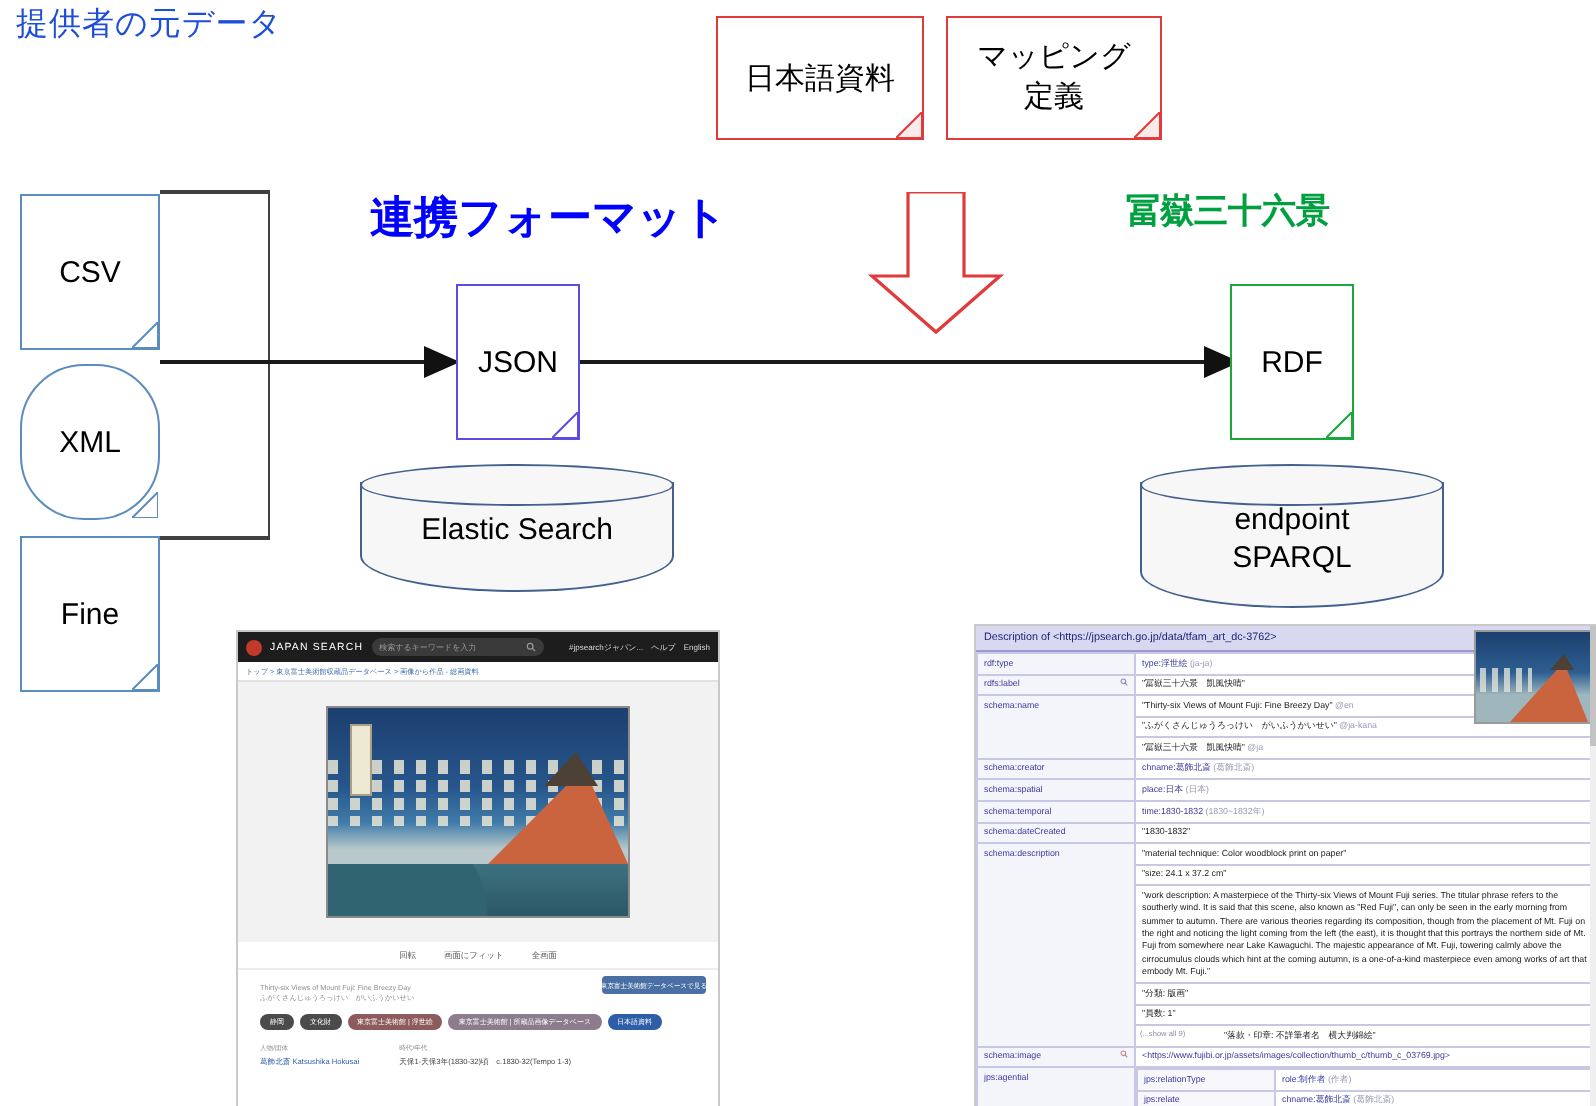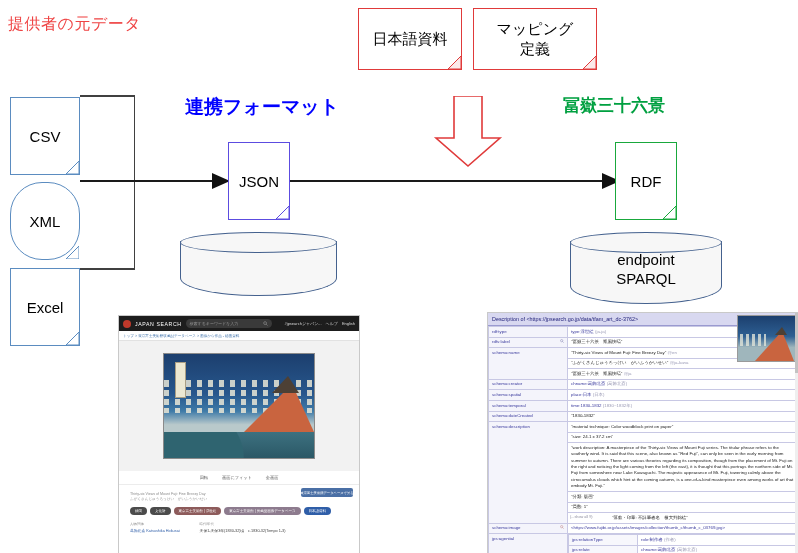--- a/index.html
+++ b/index.html
@@ -7,24 +7,24 @@
     width:798px;height:553px;
     background:#ffffff;
     font-family:"Liberation Sans","DejaVu Sans",sans-serif;
     position:relative;
     overflow:hidden;
   }
   .abs{position:absolute;}
 
   
   .title-main{
-    left:8px;top:14px;font-size:16px;color:#ef4444;letter-spacing:.5px;
+    left:8px;top:2px;font-size:16px;color:#1d4ed8;letter-spacing:.5px;
   }
   .hdr-blue{
-    left:185px;top:94px;font-size:19px;color:#0000ff;font-weight:bold;
+    left:185px;top:94px;font-size:22px;color:#0000ff;font-weight:bold;
   }
   .hdr-green{
     left:563px;top:94px;font-size:17px;color:#00a040;font-weight:bold;
   }
 
   
   .doc{
     box-sizing:border-box;
     background:#fff;
     display:flex;align-items:center;justify-content:center;
@@ -212,21 +212,21 @@
       <path d="M13,13 L0,13 L13,0 Z" fill="#fff" stroke="#5b8cc0" stroke-width="1"></path>
     </svg>
 </div>
 <div class="abs doc doc-blue" style="left:10px;top:142px;width:70px;height:78px;border-radius:32px;">
   <span>XML</span>
   <svg class="fold" viewBox="0 0 13 13">
       <path d="M13,13 L0,13 L13,0 Z" fill="#fff" stroke="#5b8cc0" stroke-width="1"></path>
     </svg>
 </div>
 <div class="abs doc doc-blue" style="left:10px;top:228px;width:70px;height:78px;">
-  <span>Excel</span>
+  <span>Fine</span>
   <svg class="fold" viewBox="0 0 13 13">
       <path d="M13,13 L0,13 L13,0 Z" fill="#fff" stroke="#5b8cc0" stroke-width="1"></path>
     </svg>
 </div>
 
 <div class="abs line" style="left:80px;top:95px;width:55px;height:1.6px;"></div>
 <div class="abs line" style="left:80px;top:268px;width:55px;height:1.6px;"></div>
 <div class="abs line" style="left:133.5px;top:95px;width:1.6px;height:174px;"></div>
 <div class="abs line line-thick" style="left:80px;top:180px;width:140px;height:2.4px;"></div>
 <svg class="abs" style="left:212px;top:173px;width:18px;height:16px;">
@@ -244,21 +244,21 @@
 <svg class="abs" style="left:602px;top:173px;width:18px;height:16px;">
     <polygon points="0,0 18,8 0,16" fill="#111"></polygon>
   </svg>
 
 <div class="abs doc doc-red" style="left:358px;top:8px;width:104px;height:62px;">
   <span>日本語資料</span>
   <svg class="fold" viewBox="0 0 13 13">
       <path d="M13,13 L0,13 L13,0 Z" fill="#fbeaea" stroke="#e03a3a" stroke-width="1"></path>
     </svg>
 </div>
-<div class="abs doc doc-red" style="left:473px;top:8px;width:124px;height:62px;flex-direction:column;line-height:1.35;">
+<div class="abs doc doc-red" style="left:473px;top:8px;width:108px;height:62px;flex-direction:column;line-height:1.35;">
   <span>マッピング</span>
   <span>定義</span>
   <svg class="fold" viewBox="0 0 13 13">
       <path d="M13,13 L0,13 L13,0 Z" fill="#fbeaea" stroke="#e03a3a" stroke-width="1"></path>
     </svg>
 </div>
 
 <svg class="abs" style="left:432px;top:96px;width:72px;height:72px;">
   <polygon points="22,0 50,0 50,42 68,42 36,70 4,42 22,42" fill="none" stroke="#e03a3a" stroke-width="1.6"></polygon>
 </svg>
@@ -266,20 +266,21 @@
 <div class="abs doc doc-green" style="left:615px;top:142px;width:62px;height:78px;">
   <span>RDF</span>
   <svg class="fold" viewBox="0 0 13 13">
       <path d="M13,13 L0,13 L13,0 Z" fill="#fff" stroke="#19a83c" stroke-width="1"></path>
     </svg>
 </div>
 
 <div class="cyl" style="left:180px;top:232px;width:157px;height:64px;">
   <div class="body"></div>
   <div class="top"></div>
+  <div class="lbl">Elastic Search</div>
 </div>
 
 <div class="cyl" style="left:570px;top:232px;width:152px;height:72px;">
   <div class="body"></div>
   <div class="top"></div>
   <div class="lbl">
     <div>endpoint</div>
     <div>SPARQL</div>
   </div>
 </div>

